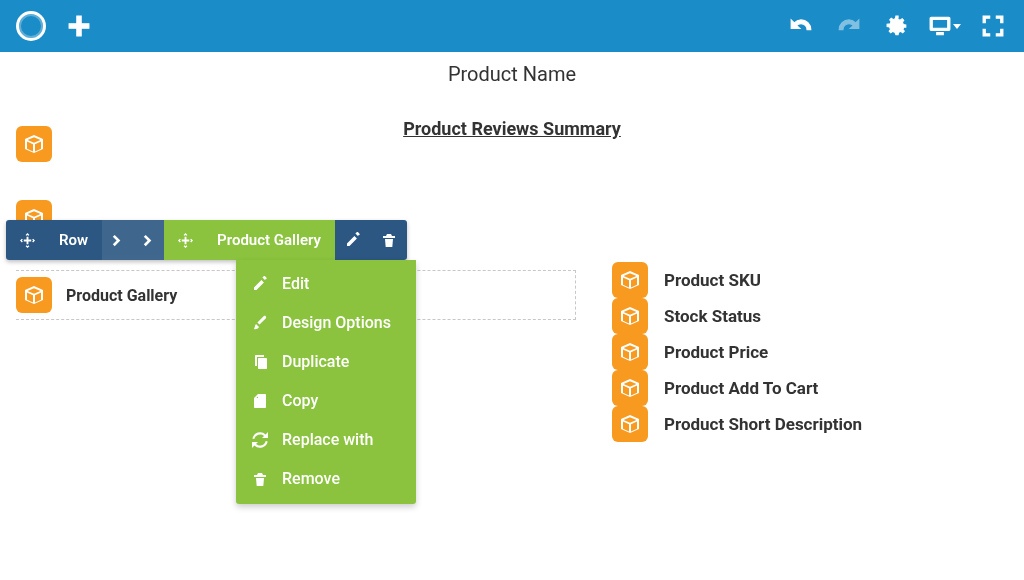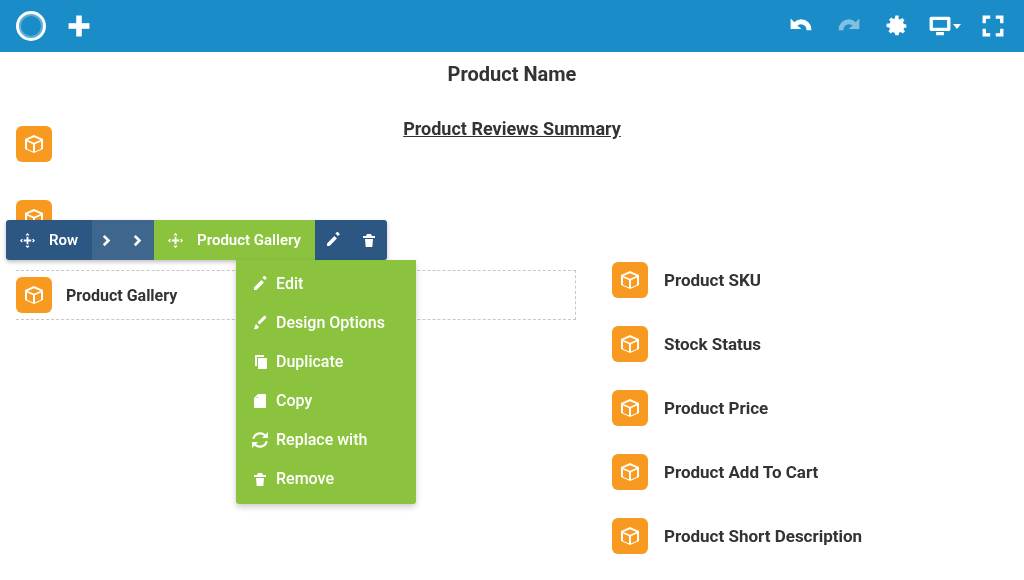--- a/index.html
+++ b/index.html
@@ -55,21 +55,21 @@
     border-left:4px solid transparent; border-right:4px solid transparent;
     border-top:5px solid currentColor; vertical-align: -6px;
   }
 
   
   .canvas {
     position: relative;
     padding: 10px 16px 0 16px;
   }
   .header-block { text-align:center; }
-  .h-title { font-weight:700; font-size:20px; color:#333; }
+  .h-title { font-weight:400; font-size:20px; color:#333; }
   .h-sub { font-style: italic; color:#888; font-size:14px; margin-top:2px; }
   .section-title { text-align:center; font-weight:700; font-size:18px; color:#333; margin-top:32px;text-decoration:underline; }
 
   .orange-box {
     width: 36px; height: 36px; background: var(--orange); border-radius:6px;
     display:flex; align-items:center; justify-content:center; color:#fff;
     flex-shrink:0;
   }
   .orange-box svg { width:20px; height:20px; fill: currentColor; }
 
@@ -81,36 +81,36 @@
     position:absolute; left:16px; top: 218px;
     display:flex; align-items:center; gap:14px;
     border: 1px dashed #c7c7c7; border-left:none;
     padding: 6px 160px 6px 0;
     width: 560px;
   }
   .left-item .lbl { font-weight:700; font-size:16px; color:#333; }
 
   .right-col {
     position:absolute; left: 612px; top: 210px;
-    display:flex; flex-direction:column; gap:28px;
+    display:flex; flex-direction:column; 
   }
   .right-item { display:flex; align-items:center; gap:16px; }
   .right-item .lbl { font-weight:700; font-size:17px; color:#333; white-space:nowrap; }
 
   
   .crumbs {
     position:absolute; left: 6px; top: 168px; height:40px;
     display:flex; align-items:stretch;
     font-size:15px; color:#fff;
     border-radius:3px; overflow:hidden;
     box-shadow: 0 2px 4px rgba(0,0,0,0.25);
   }
   .crumb {
     background: var(--blue-dark);
-    display:flex; align-items:center; gap:14px;
+    display:flex; align-items:center; gap:24px;
     padding: 0 14px;
     cursor:pointer;
     font-weight:600;
   }
   .crumb.sep { padding: 0 8px; font-weight:400; opacity:0.9; cursor:default; }
   .crumb.active { background: var(--green); }
   .crumb svg { width:15px; height:15px; fill: currentColor; }
   .crumb-actions {
     background: var(--blue-dark);
     display:flex; align-items:center;
@@ -125,21 +125,21 @@
   .dropdown {
     position:absolute; left: 236px; top: 208px;
     width: 180px;
     background: var(--green);
     color:#fff;
     border-radius: 0 0 3px 3px;
     padding: 4px 0 6px 0;
     box-shadow: 0 3px 6px rgba(0,0,0,0.2);
   }
   .dd-item {
-    display:flex; align-items:center; gap:8px;
+    display:flex; align-items:center; gap:14px;
     padding: 10px 16px;
     font-size:16px; font-weight:500;
     cursor:pointer;
   }
   .dd-item svg { width:16px; height:16px; fill: currentColor; flex-shrink:0; }
 
 </style>
 </head>
 <body>
 

